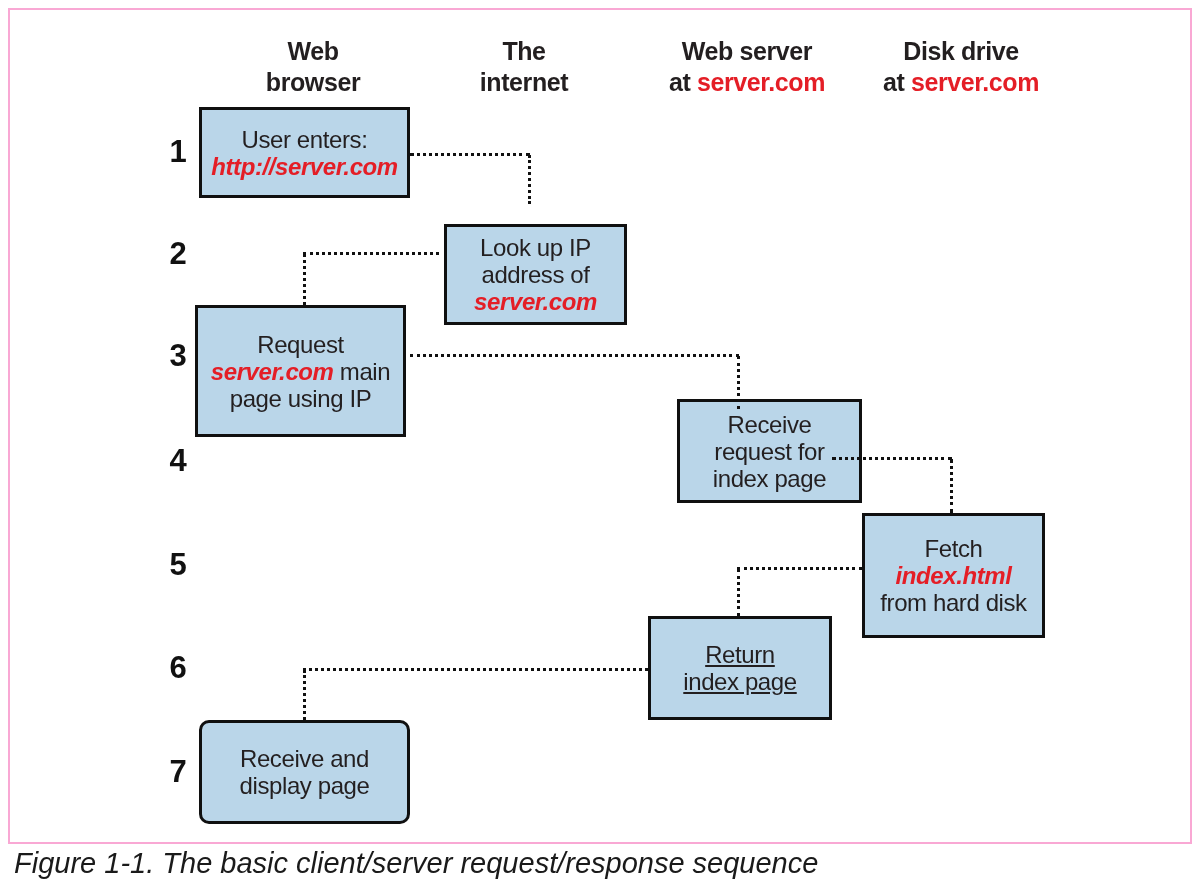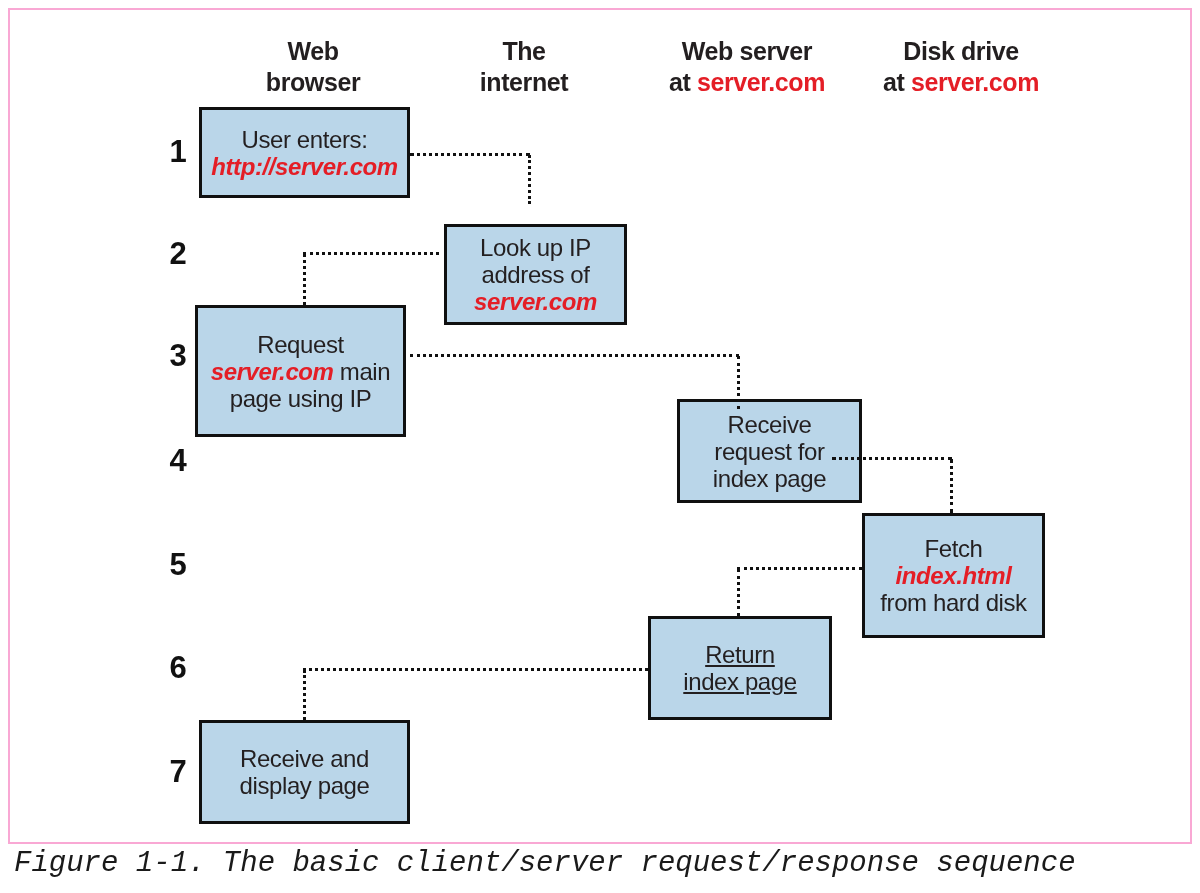--- a/index.html
+++ b/index.html
@@ -73,21 +73,21 @@
   }
   .dot-v {
     position: absolute;
     width: 0;
     border-left: 3px dotted #111111;
   }
   .caption {
     position: absolute;
     left: 14px;
     top: 847px;
-    font-family: Liberation Mono, monospace;
+    font-family: Liberation Sans, sans-serif;
     font-style: italic;
     font-size: 29px;
     color: #1a1a1a;
     white-space: nowrap;
   }
 </style>
 </head>
 <body>
 
 <div class="canvas">
@@ -145,21 +145,21 @@
       <div>Fetch</div>
       <div class="red-italic">index.html</div>
       <div>from hard disk</div>
     </div>
 
     <div class="box" style="left:638px;top:606px;width:184px;height:104px;text-decoration:underline;">
       <div>Return</div>
       <div>index page</div>
     </div>
 
-    <div class="box" style="left:189px;top:710px;width:211px;height:104px;">
+    <div class="box" style="left:189px;top:710px;width:211px;height:104px;border-radius:10px;">
       <div>Receive and</div>
       <div>display page</div>
     </div>
 
     <div class="dot-h" style="left:400px;top:143px;width:120px;"></div>
     <div class="dot-v" style="left:518px;top:145px;height:49px;"></div>
 
     <div class="dot-h" style="left:293px;top:242px;width:136px;"></div>
     <div class="dot-v" style="left:293px;top:244px;height:51px;"></div>
 

